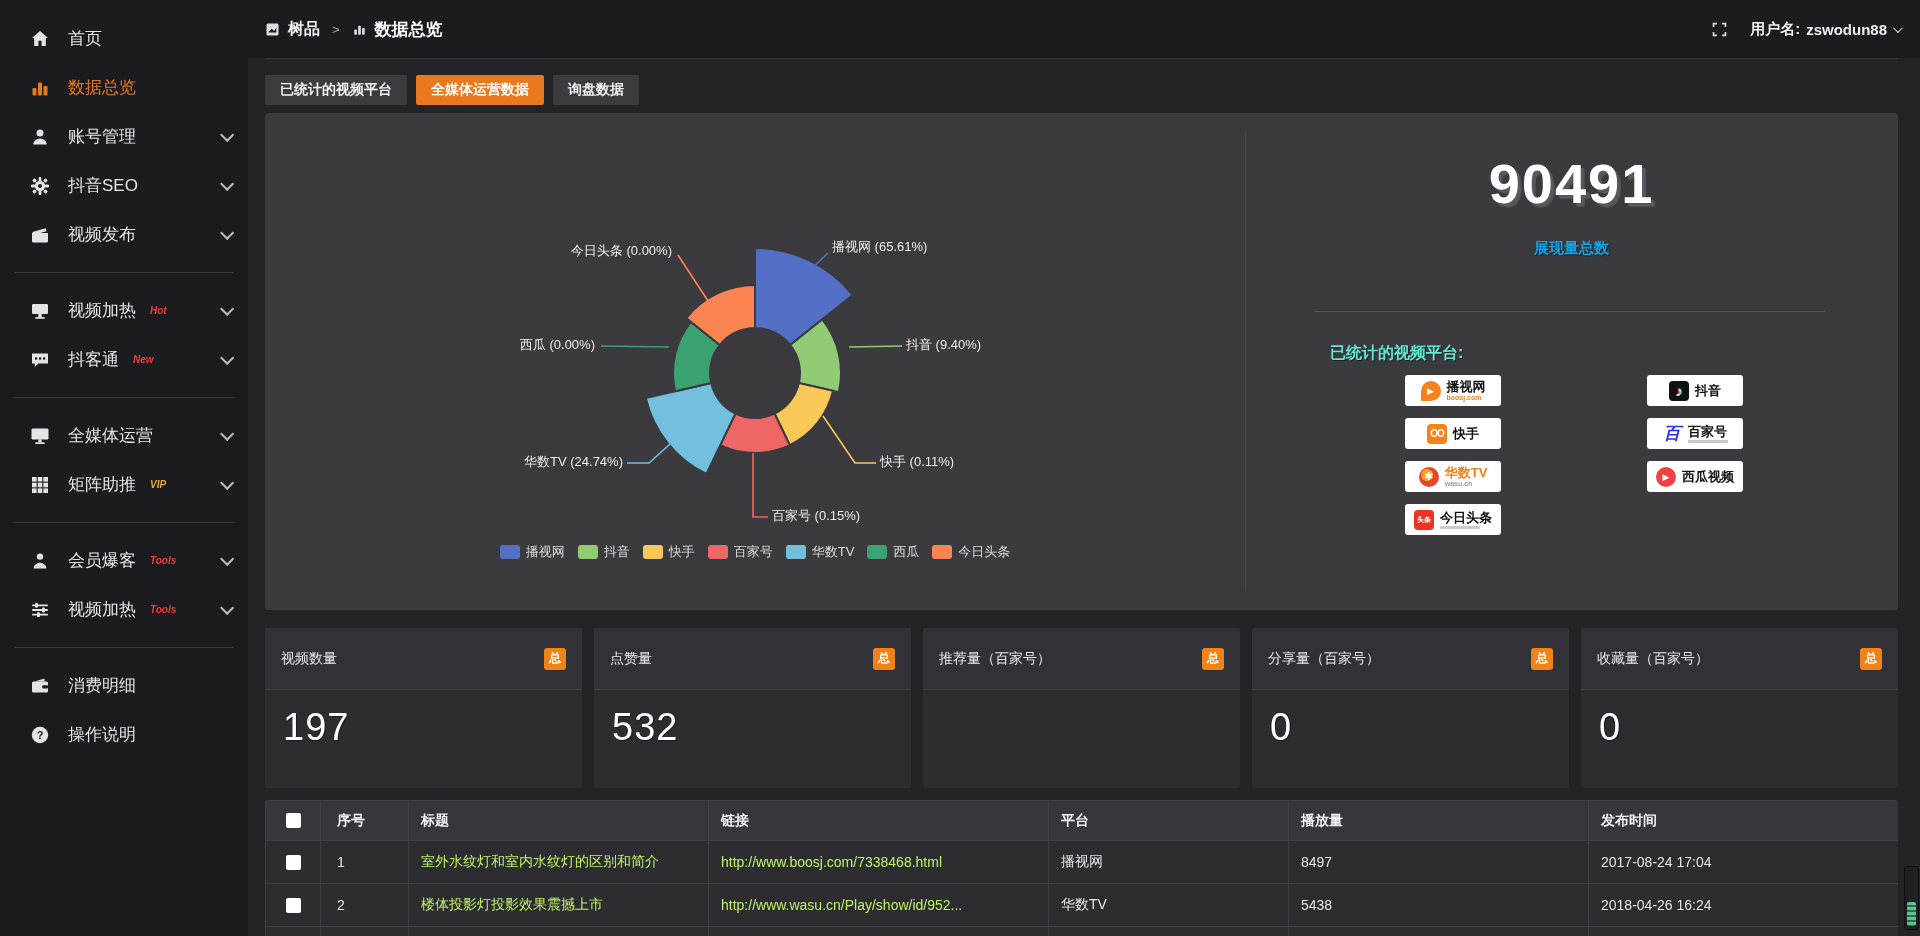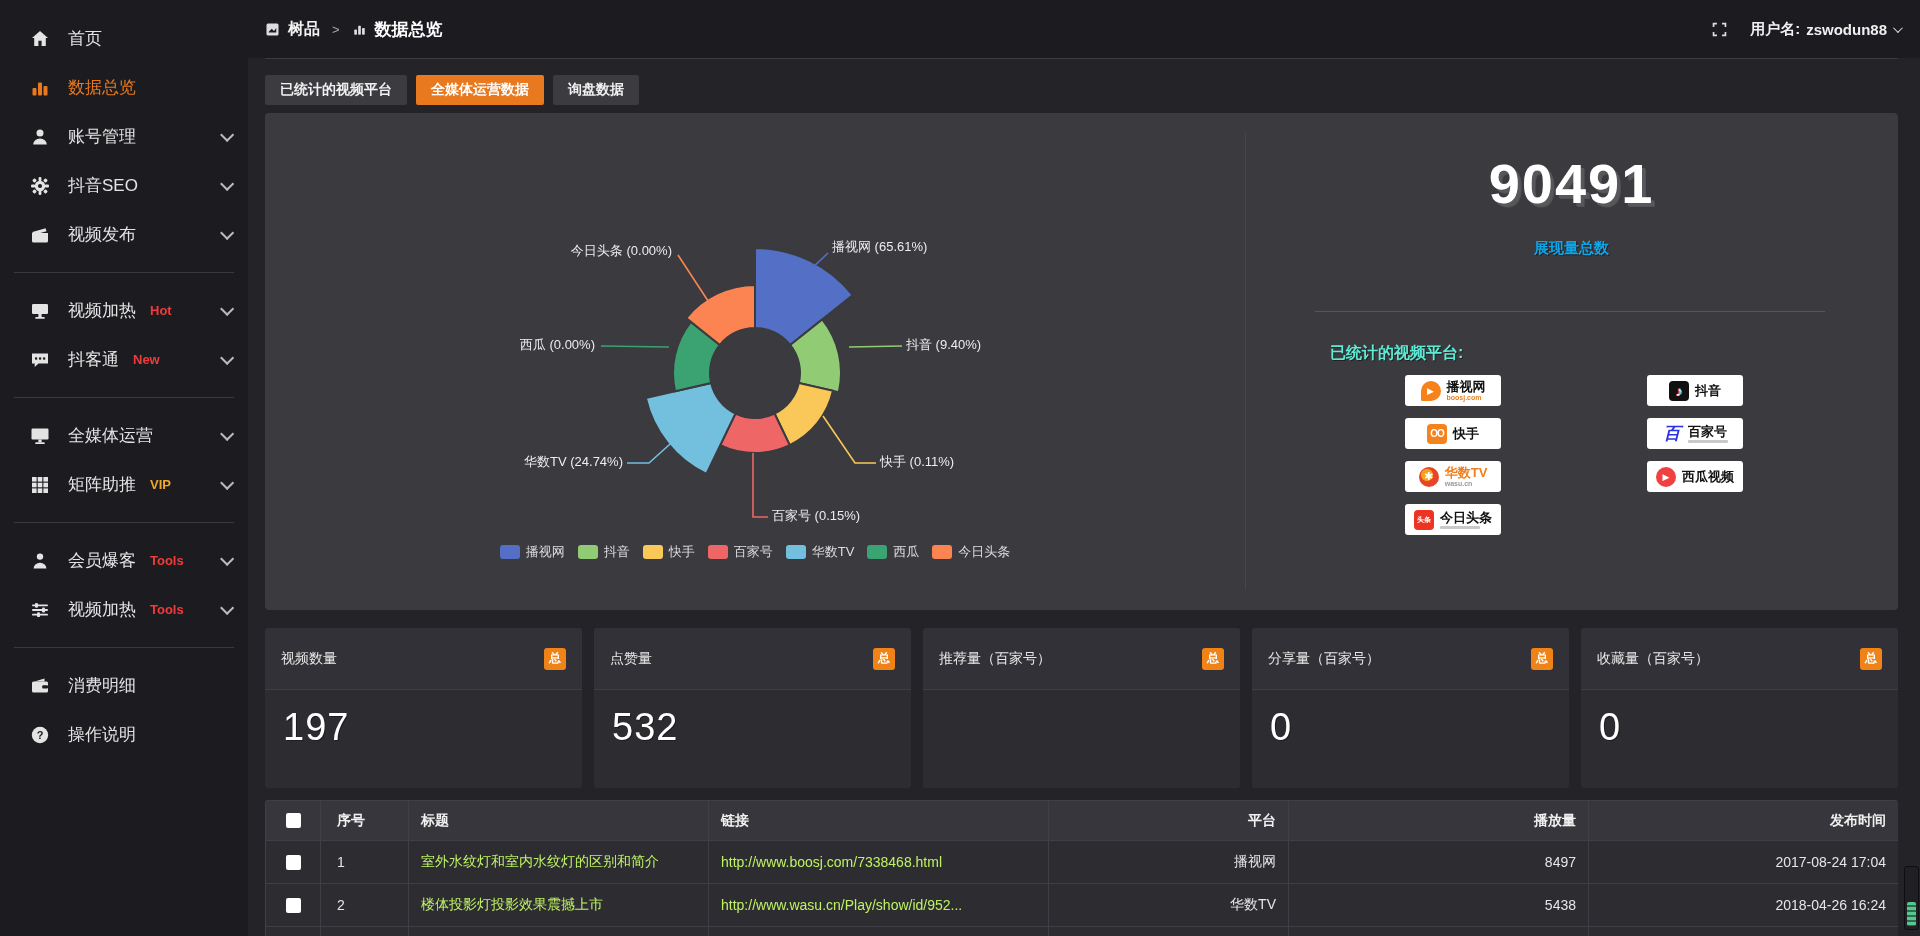--- a/index.html
+++ b/index.html
@@ -11,21 +11,21 @@
   .logo { padding:14px 0 6px 16px; }
   .logo .arc { width:118px; height:12px; border-top:3px solid #fff; border-radius:50%/100% 100% 0 0; margin:0 0 2px 26px; }
   .logo .brand { font-size:29px; font-weight:bold; letter-spacing:0px; color:#fff; white-space:nowrap; }
   .logo .brand .en { font-family:"DejaVu Sans Mono","Liberation Mono",monospace; font-weight:bold; letter-spacing:-1px; }
   .menu { margin-top:14px; }
   .menu-item { display:flex; align-items:center; height:49px; padding:0 18px 0 30px; color:#e4e4e4; font-size:17px; cursor:pointer; }
   .menu-item .mi { width:20px; height:20px; margin-right:18px; flex:none; }
   .menu-item .mi svg { width:20px; height:20px; fill:currentColor; display:block; }
   .menu-item.active { color:#e8791e; }
   .menu-item .mlabel { white-space:nowrap; }
-  .mbadge { font-size:13px; font-weight:bold; margin-left:14px; }
+  .mbadge { font-size:10px; font-weight:bold; font-style:italic; margin-left:14px; }
   .mbadge.red { color:#f03b3b; } .mbadge.orange { color:#efa82d; }
   .chev { margin-left:auto; width:10px; height:10px; border-right:2px solid #bbb; border-bottom:2px solid #bbb; transform:rotate(45deg) translateY(-3px); }
   .sdivider { height:1px; background:#38383d; margin:13px 14px; }
 
   
   .topbar { position:absolute; left:248px; top:0; width:1672px; height:58px; background:#1c1c20; display:flex; align-items:center; }
   .crumbs { display:flex; align-items:center; margin-left:17px; gap:8px; }
   .crumb-ic svg { width:15px; height:15px; fill:#ddd; display:block; }
   .crumb-root { font-size:16px; font-weight:bold; color:#f2f2f2; }
   .crumb-sep { color:#aaa; font-size:13px; margin:0 4px; }
@@ -78,21 +78,21 @@
   .card-title { font-size:14px; color:#e8e8e8; }
   .tot-badge { margin-left:auto; width:22px; height:22px; background:#ef8318; color:#fff; font-size:12px; font-weight:bold; border-radius:3px; display:flex; align-items:center; justify-content:center; }
   .card-val { padding:16px 18px; font-size:38px; color:#fff; letter-spacing:1px; text-shadow:1px 1px 0 #1d1d20; }
 
   
   .table-panel { position:absolute; left:265px; top:800px; width:1633px; height:136px; overflow:hidden; border-radius:3px 3px 0 0; }
   table { width:1633px; border-collapse:collapse; table-layout:fixed; background:#2c2c31; }
   th { background:#36363c; height:40px; font-size:14px; font-weight:bold; color:#f0f0f0; }
   td { height:43px; font-size:14px; color:#e6e6e6; }
   th,td { border:1px solid #3f3f45; padding:0 12px; }
-  th.al,td.al { text-align:left; } th.ac,td.ac { text-align:right; }
+  th.al,td.al { text-align:left; } th.ac,td.ac { text-align:left; }
   td.num-cell,th.num-cell { padding-left:16px; text-align:left; }
   .cbx { width:15px; height:15px; background:#fff; border-radius:2px; margin:0 auto; cursor:pointer; }
   a.olink, .otitle { color:#bef264; text-decoration:none; cursor:pointer; display:block; white-space:nowrap; overflow:hidden; text-overflow:ellipsis; }
   tr.cutrow td { height:13px; border-bottom:none; }
 
   
   .scroll-widget { position:absolute; left:1904px; top:866px; width:15px; height:64px; background:#202024; border:1px solid #0e0e10; border-radius:3px; }
   .scroll-widget .green { position:absolute; left:2px; right:2px; bottom:3px; height:24px; border-radius:2px;
      background:repeating-linear-gradient(to bottom,#57c690 0 3px,#2c6b4e 3px 5px); }
   .pie-label { font-size:13px; fill:#ededed; }

